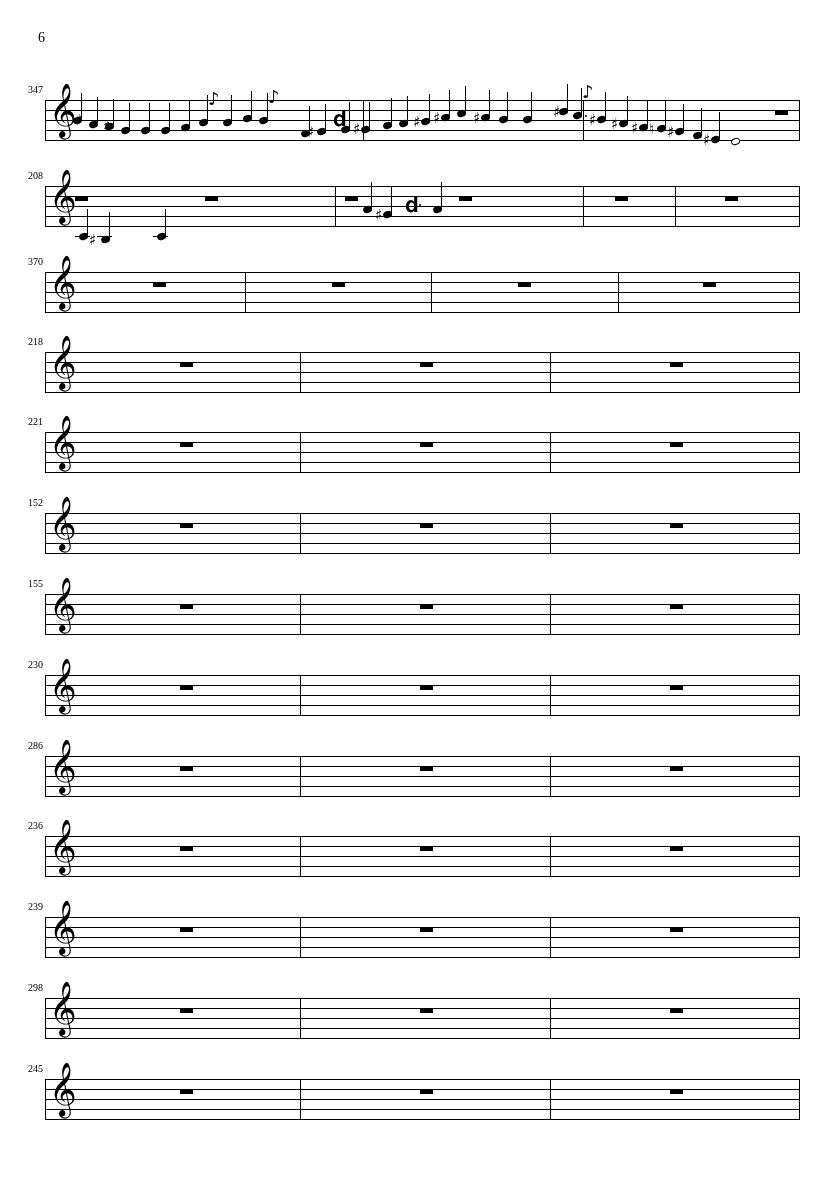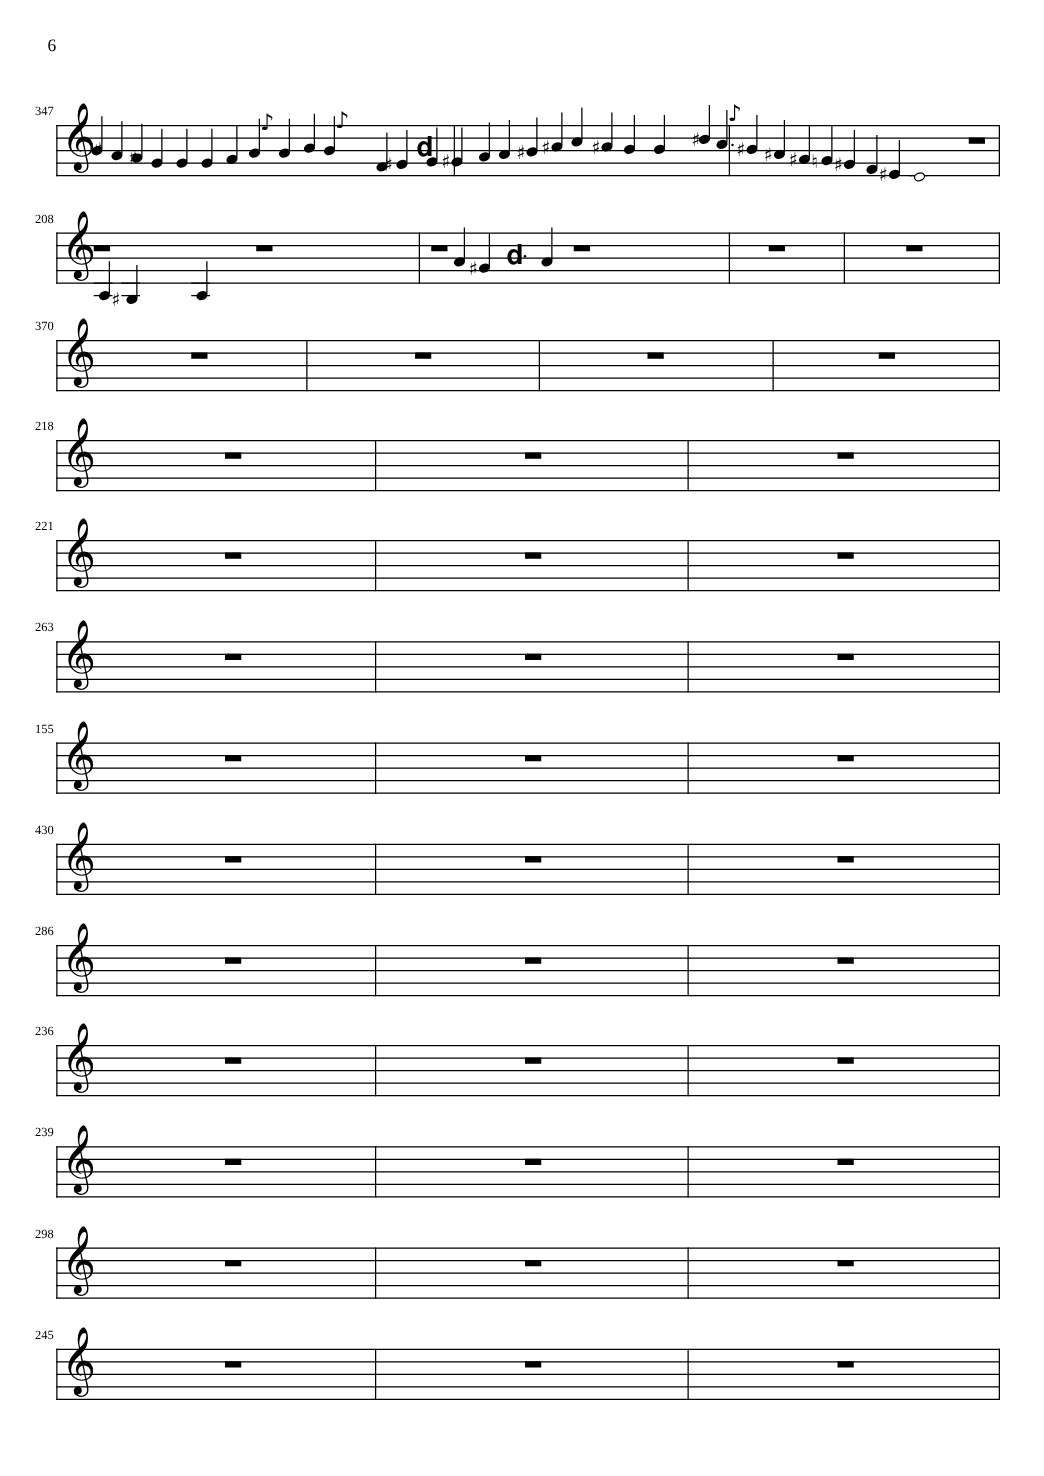--- a/index.html
+++ b/index.html
@@ -359,21 +359,21 @@
     <div class="barline" style="left:0px;"></div>
     <div class="barline" style="left:255px;"></div>
     <div class="barline" style="left:505px;"></div>
     <div class="barline" style="left:754px;"></div>
     <div class="rest-whole" style="left:135px; top:10px;"></div>
     <div class="rest-whole" style="left:375px; top:10px;"></div>
     <div class="rest-whole" style="left:625px; top:10px;"></div>
   </div>
 
   <div class="system" style="top:513px;">
-    <div class="measure-number">263</div>
+    <div class="measure-number">152</div>
     <div class="staff">
       <div class="line l0"></div>
         <div class="line l1"></div>
         <div class="line l2"></div>
         <div class="line l3"></div>
         <div class="line l4"></div>
     </div>
     <div class="clef">𝄞</div>
     <div class="barline" style="left:0px;"></div>
     <div class="barline" style="left:255px;"></div>
@@ -397,21 +397,21 @@
     <div class="barline" style="left:0px;"></div>
     <div class="barline" style="left:255px;"></div>
     <div class="barline" style="left:505px;"></div>
     <div class="barline" style="left:754px;"></div>
     <div class="rest-whole" style="left:135px; top:10px;"></div>
     <div class="rest-whole" style="left:375px; top:10px;"></div>
     <div class="rest-whole" style="left:625px; top:10px;"></div>
   </div>
 
   <div class="system" style="top:675px;">
-    <div class="measure-number">430</div>
+    <div class="measure-number">230</div>
     <div class="staff">
       <div class="line l0"></div>
         <div class="line l1"></div>
         <div class="line l2"></div>
         <div class="line l3"></div>
         <div class="line l4"></div>
     </div>
     <div class="clef">𝄞</div>
     <div class="barline" style="left:0px;"></div>
     <div class="barline" style="left:255px;"></div>

